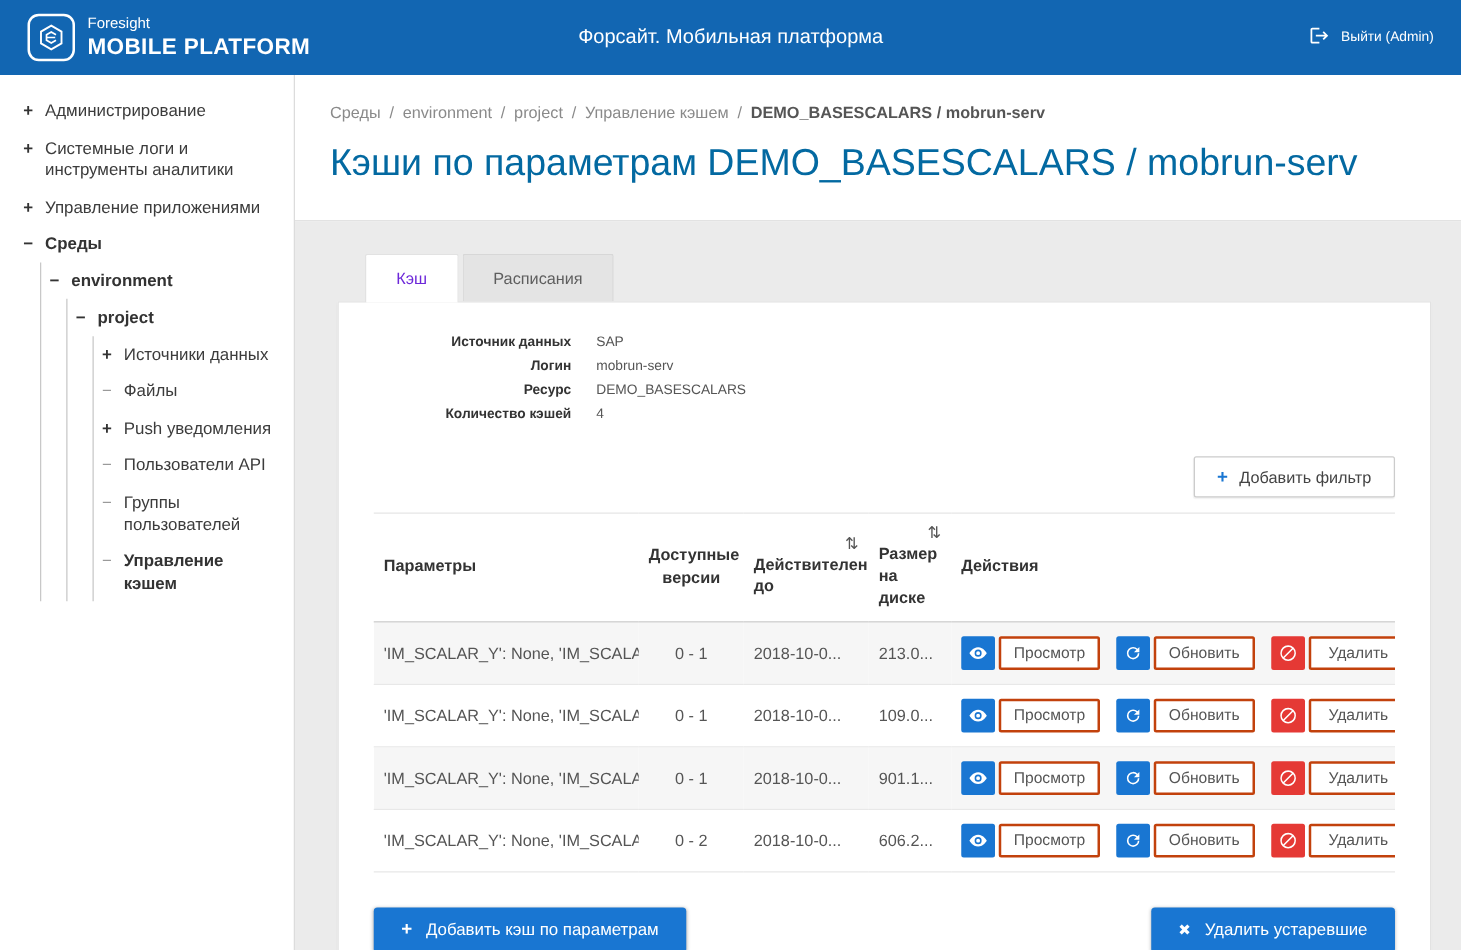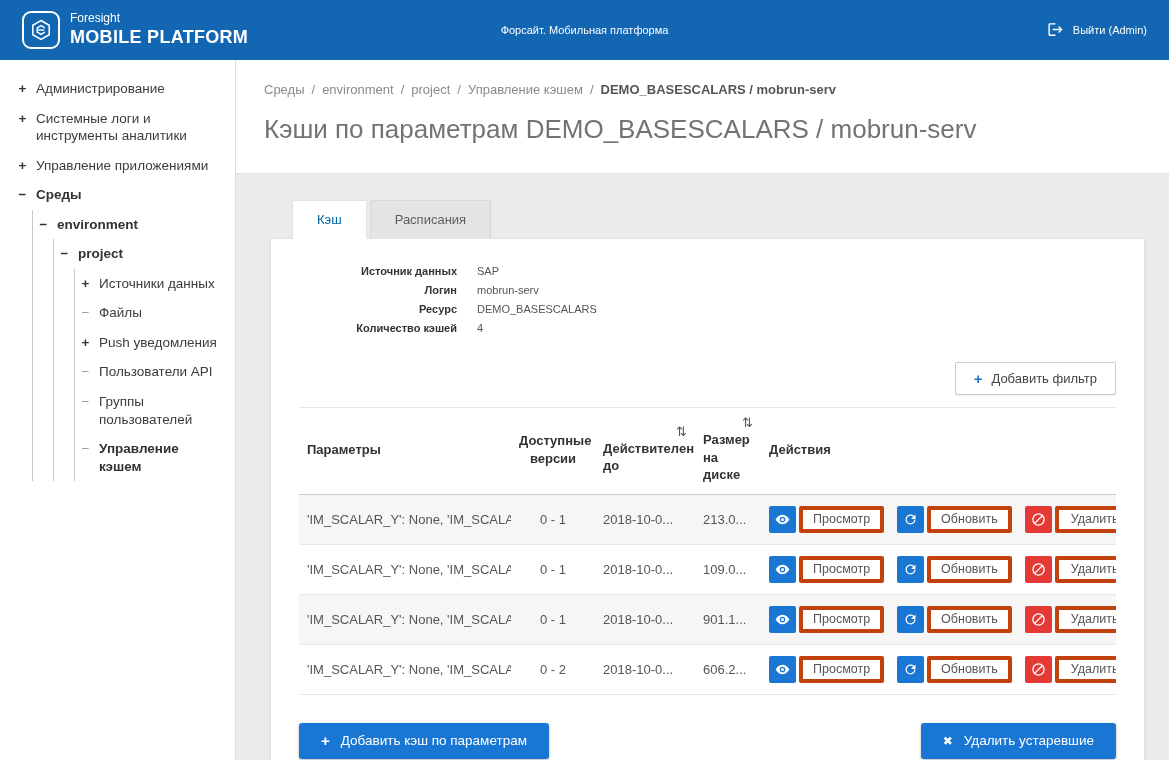--- a/index.html
+++ b/index.html
@@ -6,48 +6,48 @@
   html,body { width:1169px; height:760px; overflow:hidden; }
   body { font-family: "Liberation Sans", "DejaVu Sans", sans-serif; background:#ebebeb; color:#444; }
 
   
   .topbar { position:relative; height:60px; background:#1266b2; display:flex; align-items:center; justify-content:space-between; padding:0 22px; color:#ffffff; }
   .logo { display:flex; align-items:center; gap:10px; }
   .logo-badge { width:38px; height:38px; border:2px solid #fff; border-radius:9px; display:flex; align-items:center; justify-content:center; }
   .logo-text { display:flex; flex-direction:column; line-height:1.25; }
   .logo-line1 { font-size:12px; font-weight:400; }
   .logo-line2 { font-size:18px; font-weight:700; letter-spacing:.3px; }
-  .topbar-title { position:absolute; left:50%; transform:translateX(-50%); font-size:11px; }
+  .topbar-title { position:absolute; left:50%; transform:translateX(-50%); font-size:16px; }
   .logout { display:flex; align-items:center; gap:9px; font-size:11px; cursor:pointer; }
 
   
   .layout { display:flex; height:700px; }
   .sidebar { width:236px; background:#fff; border-right:1px solid #dcdcdc; padding:14px 6px 0 12px; overflow:hidden; flex-shrink:0; }
   .main { flex:1; display:flex; flex-direction:column; background:#ebebeb; overflow:hidden; }
 
   
   ul.tree, ul.tree ul { list-style:none; }
   ul.tree ul { margin-left:20px; border-left:1px solid #c8c8c8; }
   .node { display:flex; align-items:flex-start; gap:7px; padding:6px 4px; font-size:13.5px; color:#3c3c3c; cursor:pointer; line-height:1.3; }
   .node .tw { width:13px; flex-shrink:0; text-align:center; font-weight:700; color:#333; line-height:1.3; }
   .node .tw.leaf { color:#9a9a9a; font-weight:400; }
   .node.bold span.lbl { font-weight:700; color:#333; }
 
   
   .page-head { background:#fff; padding:22px 30px 28px 28px; border-bottom:1px solid #e2e2e2; }
   .breadcrumb { font-size:13px; color:#8a8a8a; display:flex; flex-wrap:wrap; gap:7px; }
   .breadcrumb .bc-link { cursor:pointer; }
   .breadcrumb .bc-current { color:#555; font-weight:700; }
-  .page-title { margin-top:17px; font-size:26px; font-weight:400; color:#737373; }
+  .page-title { margin-top:17px; font-size:30px; font-weight:400; color:#0369a1; }
 
   
   .content { padding:26px 24px 0 34px; flex:1; overflow:hidden; }
   .tabs { display:flex; margin-left:22px; position:relative; z-index:2; }
   .tab { padding:11px 24px; font-size:13px; color:#5e5e5e; background:#e4e4e4; border:1px solid #d7d7d7; border-bottom:none; margin-right:3px; border-radius:2px 2px 0 0; cursor:pointer; }
-  .tab.active { background:#fff; color:#0369a1; border-color:#e2e2e2; margin-bottom:-1px; padding-bottom:12px; }
+  .tab.active { background:#fff; color:#6d28d9; border-color:#e2e2e2; margin-bottom:-1px; padding-bottom:12px; }
   .card { background:#fff; border:1px solid #e2e2e2; box-shadow:0 1px 2px rgba(0,0,0,.08); padding:26px 28px 30px; }
 
   
   .info-grid { display:grid; grid-template-columns:158px auto; column-gap:20px; row-gap:7px; font-size:11px; }
   .info-label { text-align:right; font-weight:700; color:#333; }
   .info-value { color:#555; }
 
   
   .filter-row { display:flex; justify-content:flex-end; margin:28px 0 12px; }
   .btn-outline { display:flex; align-items:center; gap:9px; background:#fff; border:1px solid #ccc; border-radius:2px; padding:8px 18px; font-size:13px; color:#444; cursor:pointer; box-shadow:0 1px 1px rgba(0,0,0,.06); }
@@ -64,21 +64,21 @@
   .col-params { width:212px; }
   .col-versions { width:84px; }
   .col-valid { width:100px; }
   .col-size { width:66px; }
 
   .actions { display:flex; gap:13px; }
   .action-group { display:flex; }
   .icon-btn { width:27px; height:27px; border:none; border-radius:2px; display:flex; align-items:center; justify-content:center; cursor:pointer; flex-shrink:0; }
   .icon-btn.blue { background:#1976d2; }
   .icon-btn.red { background:#e53935; }
-  .label-btn { height:27px; min-width:80px; margin-left:3px; padding:0 10px; background:#fff; border:4px solid #c2410c; border-radius:2px; font-size:12.5px; color:#555; cursor:pointer; font-family:inherit; }
+  .label-btn { height:27px; min-width:80px; margin-left:3px; padding:0 10px; background:#fff; border:2px solid #c2410c; border-radius:2px; font-size:12.5px; color:#555; cursor:pointer; font-family:inherit; }
 
   
   .footer-row { display:flex; justify-content:space-between; margin-top:28px; }
   .btn-primary { display:flex; align-items:center; gap:11px; background:#1976d2; color:#fff; border:none; border-radius:3px; height:36px; padding:0 22px; font-size:13.5px; cursor:pointer; box-shadow:0 1px 3px rgba(0,0,0,.3); font-family:inherit; }
   .btn-primary .bicon { font-weight:700; font-size:15px; line-height:1; }
   .btn-primary .bicon.cross { font-size:12px; }
 </style>
 </head>
 <body>
 

